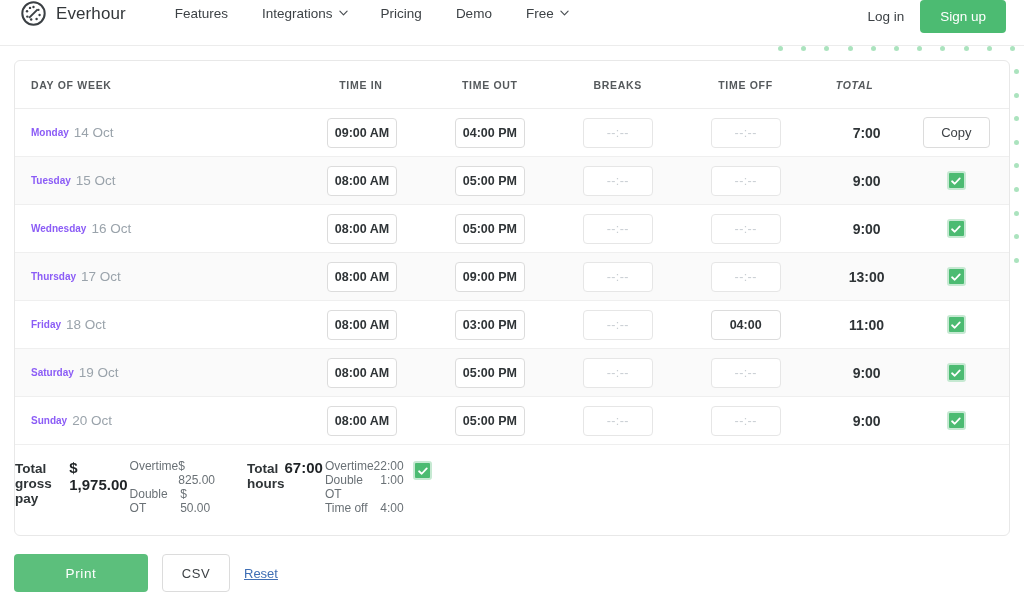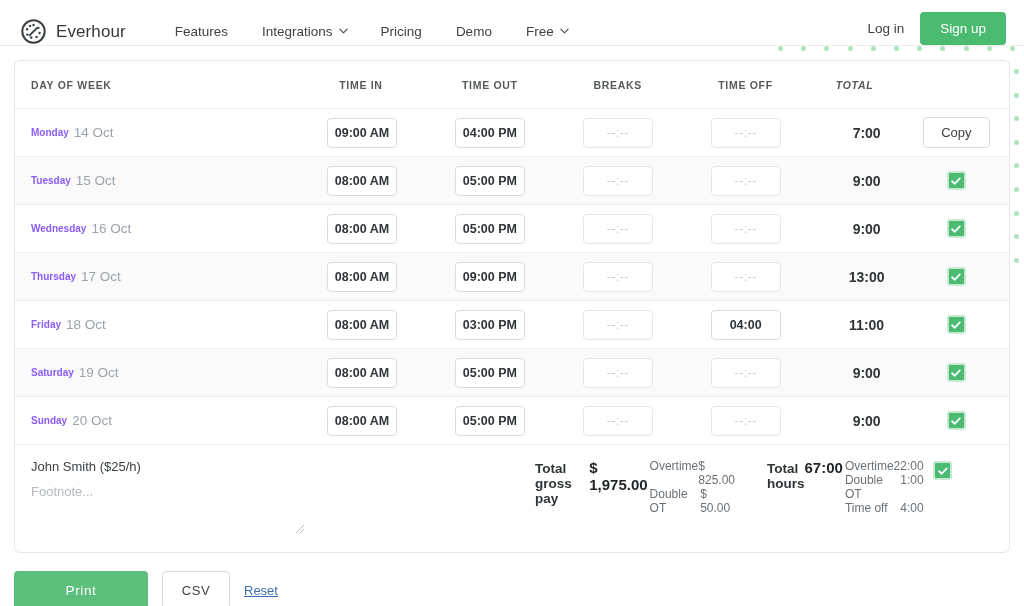--- a/index.html
+++ b/index.html
@@ -34,21 +34,21 @@
   }
 
   
   .navbar {
     position: relative;
     z-index: 5;
     height: 46px;
     background: #ffffff;
     border-bottom: 1px solid #ececec;
     display: flex;
-    align-items: flex-end;
+    align-items: flex-start;
     padding: 0 18px 0 20px;
   }
 
   .brand {
     display: flex;
     align-items: center;
     gap: 9px;
     margin-right: 32px;
   }
   .brand-mark {
@@ -607,32 +607,20 @@
             <span class="check">
               <svg viewBox="0 0 14 14" width="12" height="12" aria-hidden="true">
                 <path d="M2.4 7.3 L5.5 10.2 L11.4 3.9" fill="none" stroke="#ffffff" stroke-width="2.1" stroke-linecap="round" stroke-linejoin="round"></path>
               </svg>
             </span>
           </div>
         </div>
       </div>
 
     <div class="summary">
-      <div class="sum-left">
-        <div class="employee">John Smith ($25/h)</div>
-        <div class="footnote-wrap">
-          <textarea class="footnote" placeholder="Footnote..." style=""></textarea>
-          <span class="resize-grip">
-            <svg viewBox="0 0 10 10" width="10" height="10" aria-hidden="true">
-              <line x1="9" y1="1" x2="1" y2="9" stroke="#b9bec3" stroke-width="1"></line>
-              <line x1="9" y1="5" x2="5" y2="9" stroke="#b9bec3" stroke-width="1"></line>
-            </svg>
-          </span>
-        </div>
-      </div>
 
       <div class="sum-block sum-pay">
         <div class="sum-line head">
           <span class="lbl">Total gross pay</span>
           <span class="val">$ 1,975.00</span>
         </div>
         <div id="payLines">
             <div class="sum-line">
               <span class="lbl">Overtime</span>
               <span class="val">$ 825.00</span>

